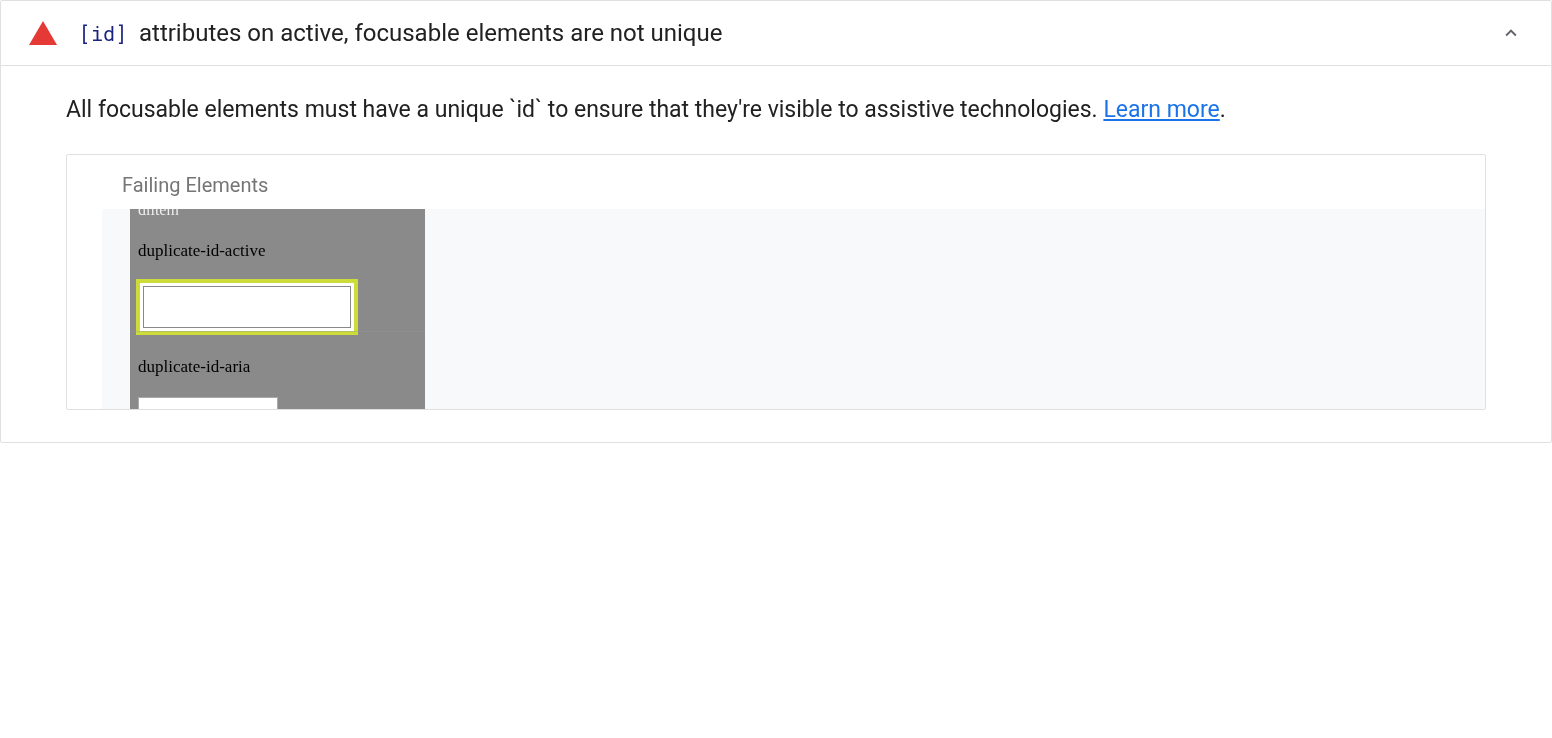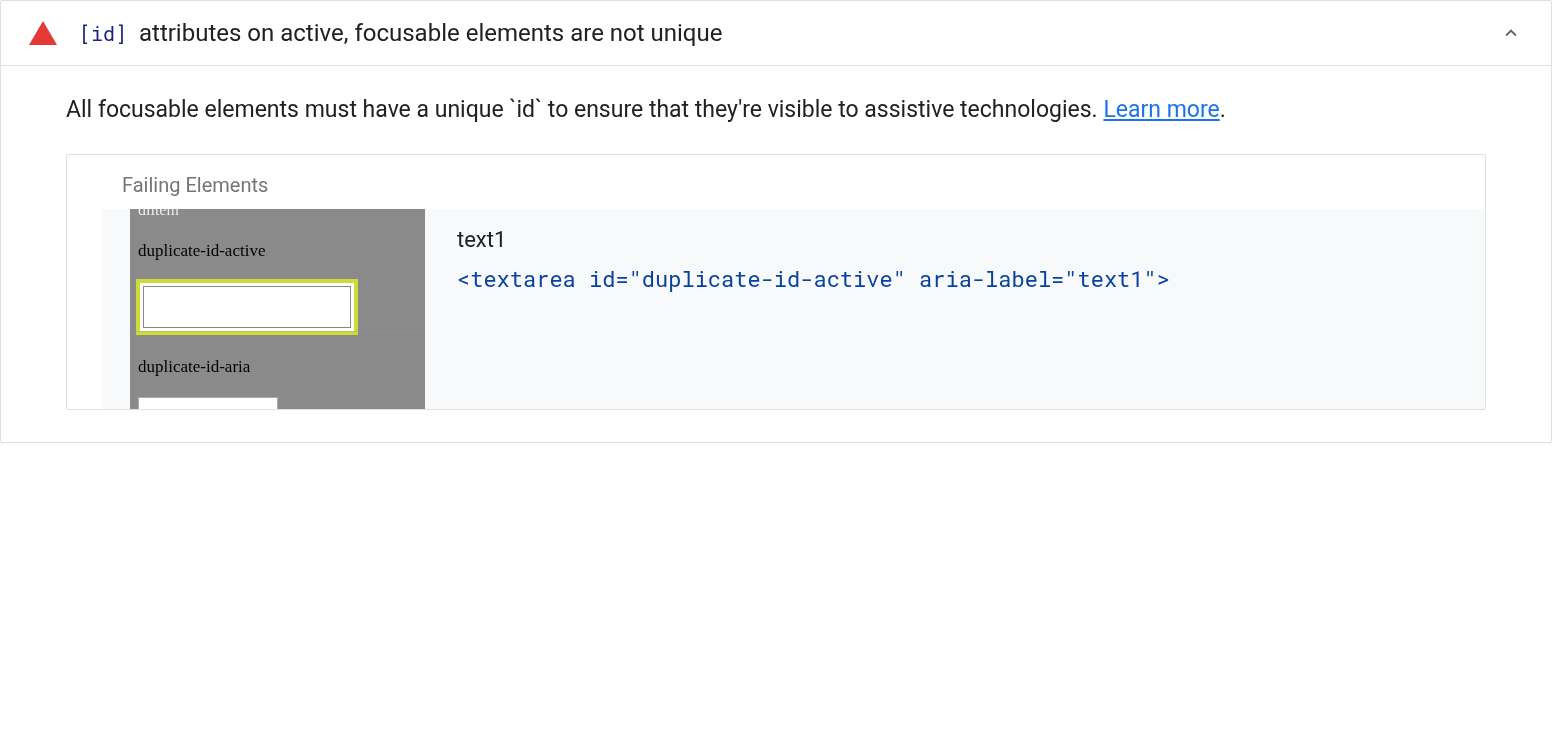--- a/index.html
+++ b/index.html
@@ -227,23 +227,19 @@
             <div class="thumb1-overlay"></div>
             <div class="thumb-label thumb1-label-top">dlitem</div>
             <div class="thumb-label thumb1-label1">duplicate-id-active</div>
             <div class="thumb-textarea-highlighted thumb1-ta">
               <div class="thumb1-ta-inner"></div>
             </div>
             <div class="thumb-partial-midline"></div>
             <div class="thumb-label thumb1-label2">duplicate-id-aria</div>
             <div class="thumb-bottom-partial"></div>
           </div>
-          <div class="failing-detail">
-            <div class="element-label">text1</div>
-            <div class="element-snippet">&lt;textarea id="duplicate-id-active" aria-label="text1"&gt;</div>
-          </div>
         </div>
 
 
       </div>
     </div>
   </div>
 </div>
 
 </body></html>

